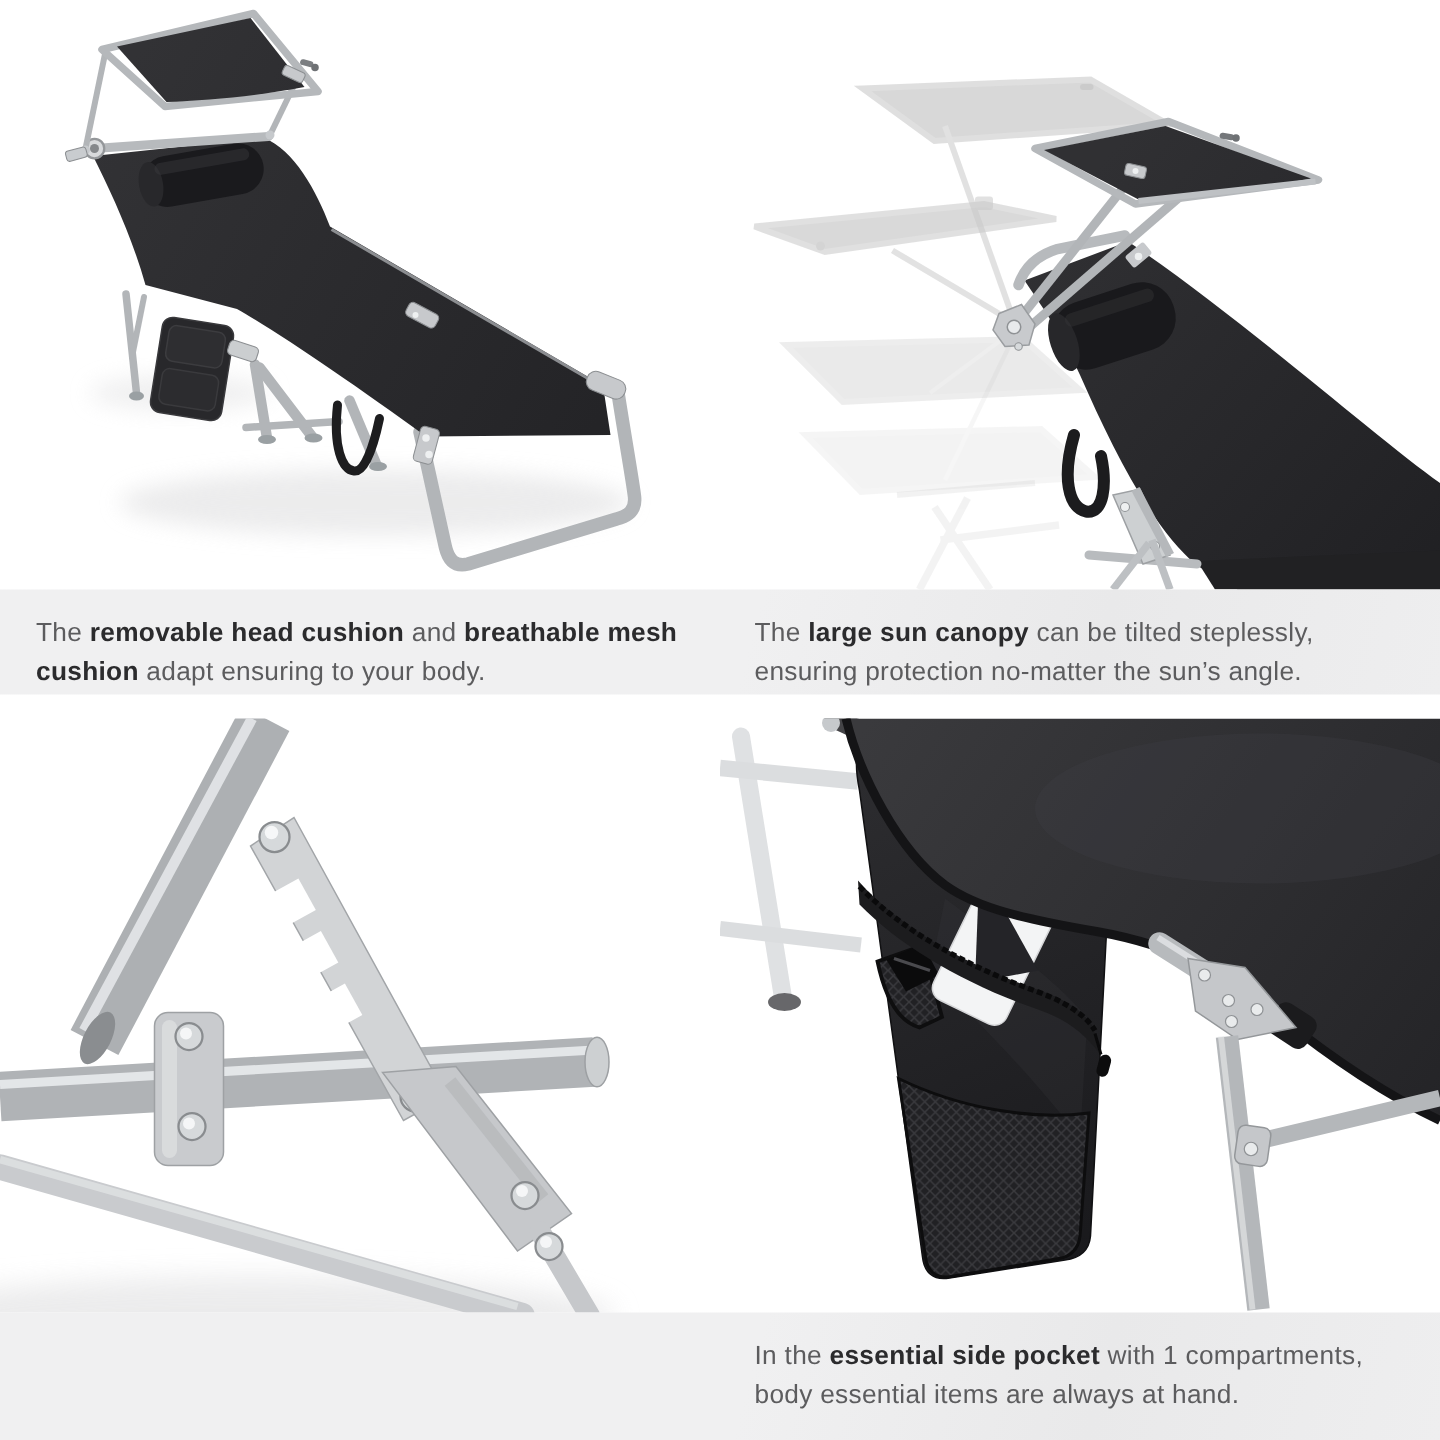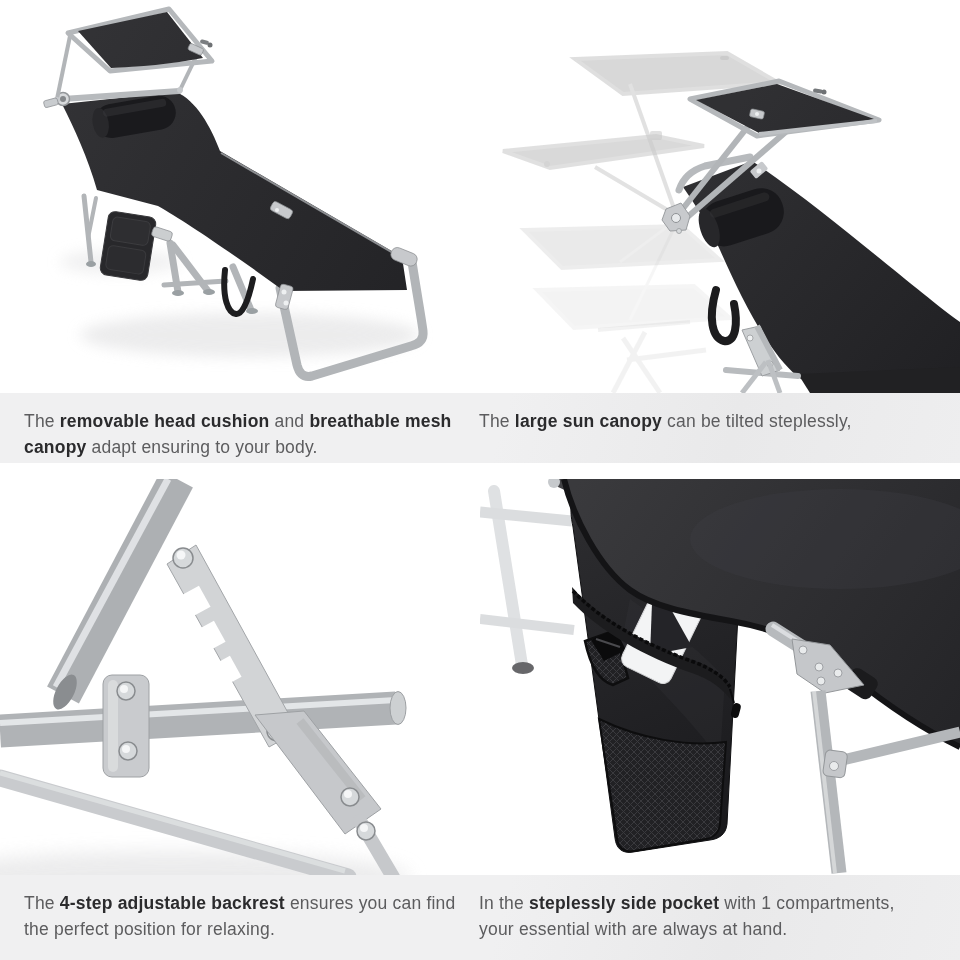--- a/index.html
+++ b/index.html
@@ -12,21 +12,21 @@
   .cell svg{display:block;}
   .band{position:absolute;left:0;width:960px;
         background:linear-gradient(105deg,#f0f0f1 0%,#f0f0f1 52%,#e9e9ea 76%,#eeeeef 100%);}
   .band1{top:393px;height:70px;}
   .band2{top:875px;height:85px;}
   .cap{position:absolute;top:0;margin:0;padding-top:15px;
        font-size:17.5px;line-height:26px;letter-spacing:.2px;color:#5c5c5e;}
   .cap .ln{display:block;}
   .cap b{font-weight:700;color:#2b2b2d;}
   .cap-left{left:24px;width:450px;}
-  .cap-right{left:479px;width:450px;}
+  .cap-right{left:503px;width:450px;}
 </style>
 </head>
 <body>
 
 <div class="page">
 
   <section class="row row1">
 
     <figure class="cell">
       <svg width="480" height="393" viewBox="0 0 480 393">
@@ -203,24 +203,25 @@
           <path d="M262,393 L286,362"></path>
             <path d="M300,393 L288,360"></path>
         </g>
       </svg>
     </figure>
   </section>
 
   <div class="band band1">
     <p class="cap cap-left">
       <span class="ln"><span>The </span><b>removable head cushion</b><span> and </span><b>breathable mesh</b></span>
-      <span class="ln"><b>canopy</b><span> adapt ensuring to your body.</span></span>
+      <span class="ln"><b>cushion</b><span> adapt ensuring to your body.</span></span>
     </p>
     <p class="cap cap-right">
       <span class="ln"><span>The </span><b>large sun canopy</b><span> can be tilted steplessly,</span></span>
+      <span class="ln"><span>ensuring protection no-matter the sun’s angle.</span></span>
     </p>
   </div>
 
   <section class="row row2">
 
     <figure class="cell">
       <svg width="480" height="396" viewBox="0 0 480 396">
         <defs>
           <filter id="q3b" x="-50%" y="-50%" width="200%" height="200%">
               <feGaussianBlur stdDeviation="9"></feGaussianBlur>
@@ -347,23 +348,19 @@
         <path d="M334,212 L355,394" stroke="#e2e4e6" stroke-width="4" fill="none" opacity=".7"></path>
         <g transform="rotate(8 356 286)">
             <rect x="344" y="272" width="22" height="26" rx="5" fill="#c5c7ca" stroke="#94979a"></rect>
           </g>
         <circle cx="354" cy="287" r="4.5" fill="#e9ebec" stroke="#8f9295" stroke-width=".8"></circle>
       </svg>
     </figure>
   </section>
 
   <div class="band band2">
-    <p class="cap cap-left">
-      <span class="ln"><span>The </span><b>4-step adjustable backrest</b><span> ensures you can find</span></span>
-      <span class="ln"><span>the perfect position for relaxing.</span></span>
-    </p>
     <p class="cap cap-right">
-      <span class="ln"><span>In the </span><b>steplessly side pocket</b><span> with 1 compartments,</span></span>
-      <span class="ln"><span>your essential with are always at hand.</span></span>
+      <span class="ln"><span>In the </span><b>essential side pocket</b><span> with 1 compartments,</span></span>
+      <span class="ln"><span>body essential items are always at hand.</span></span>
     </p>
   </div>
 
 </div>
 
 </body></html>

